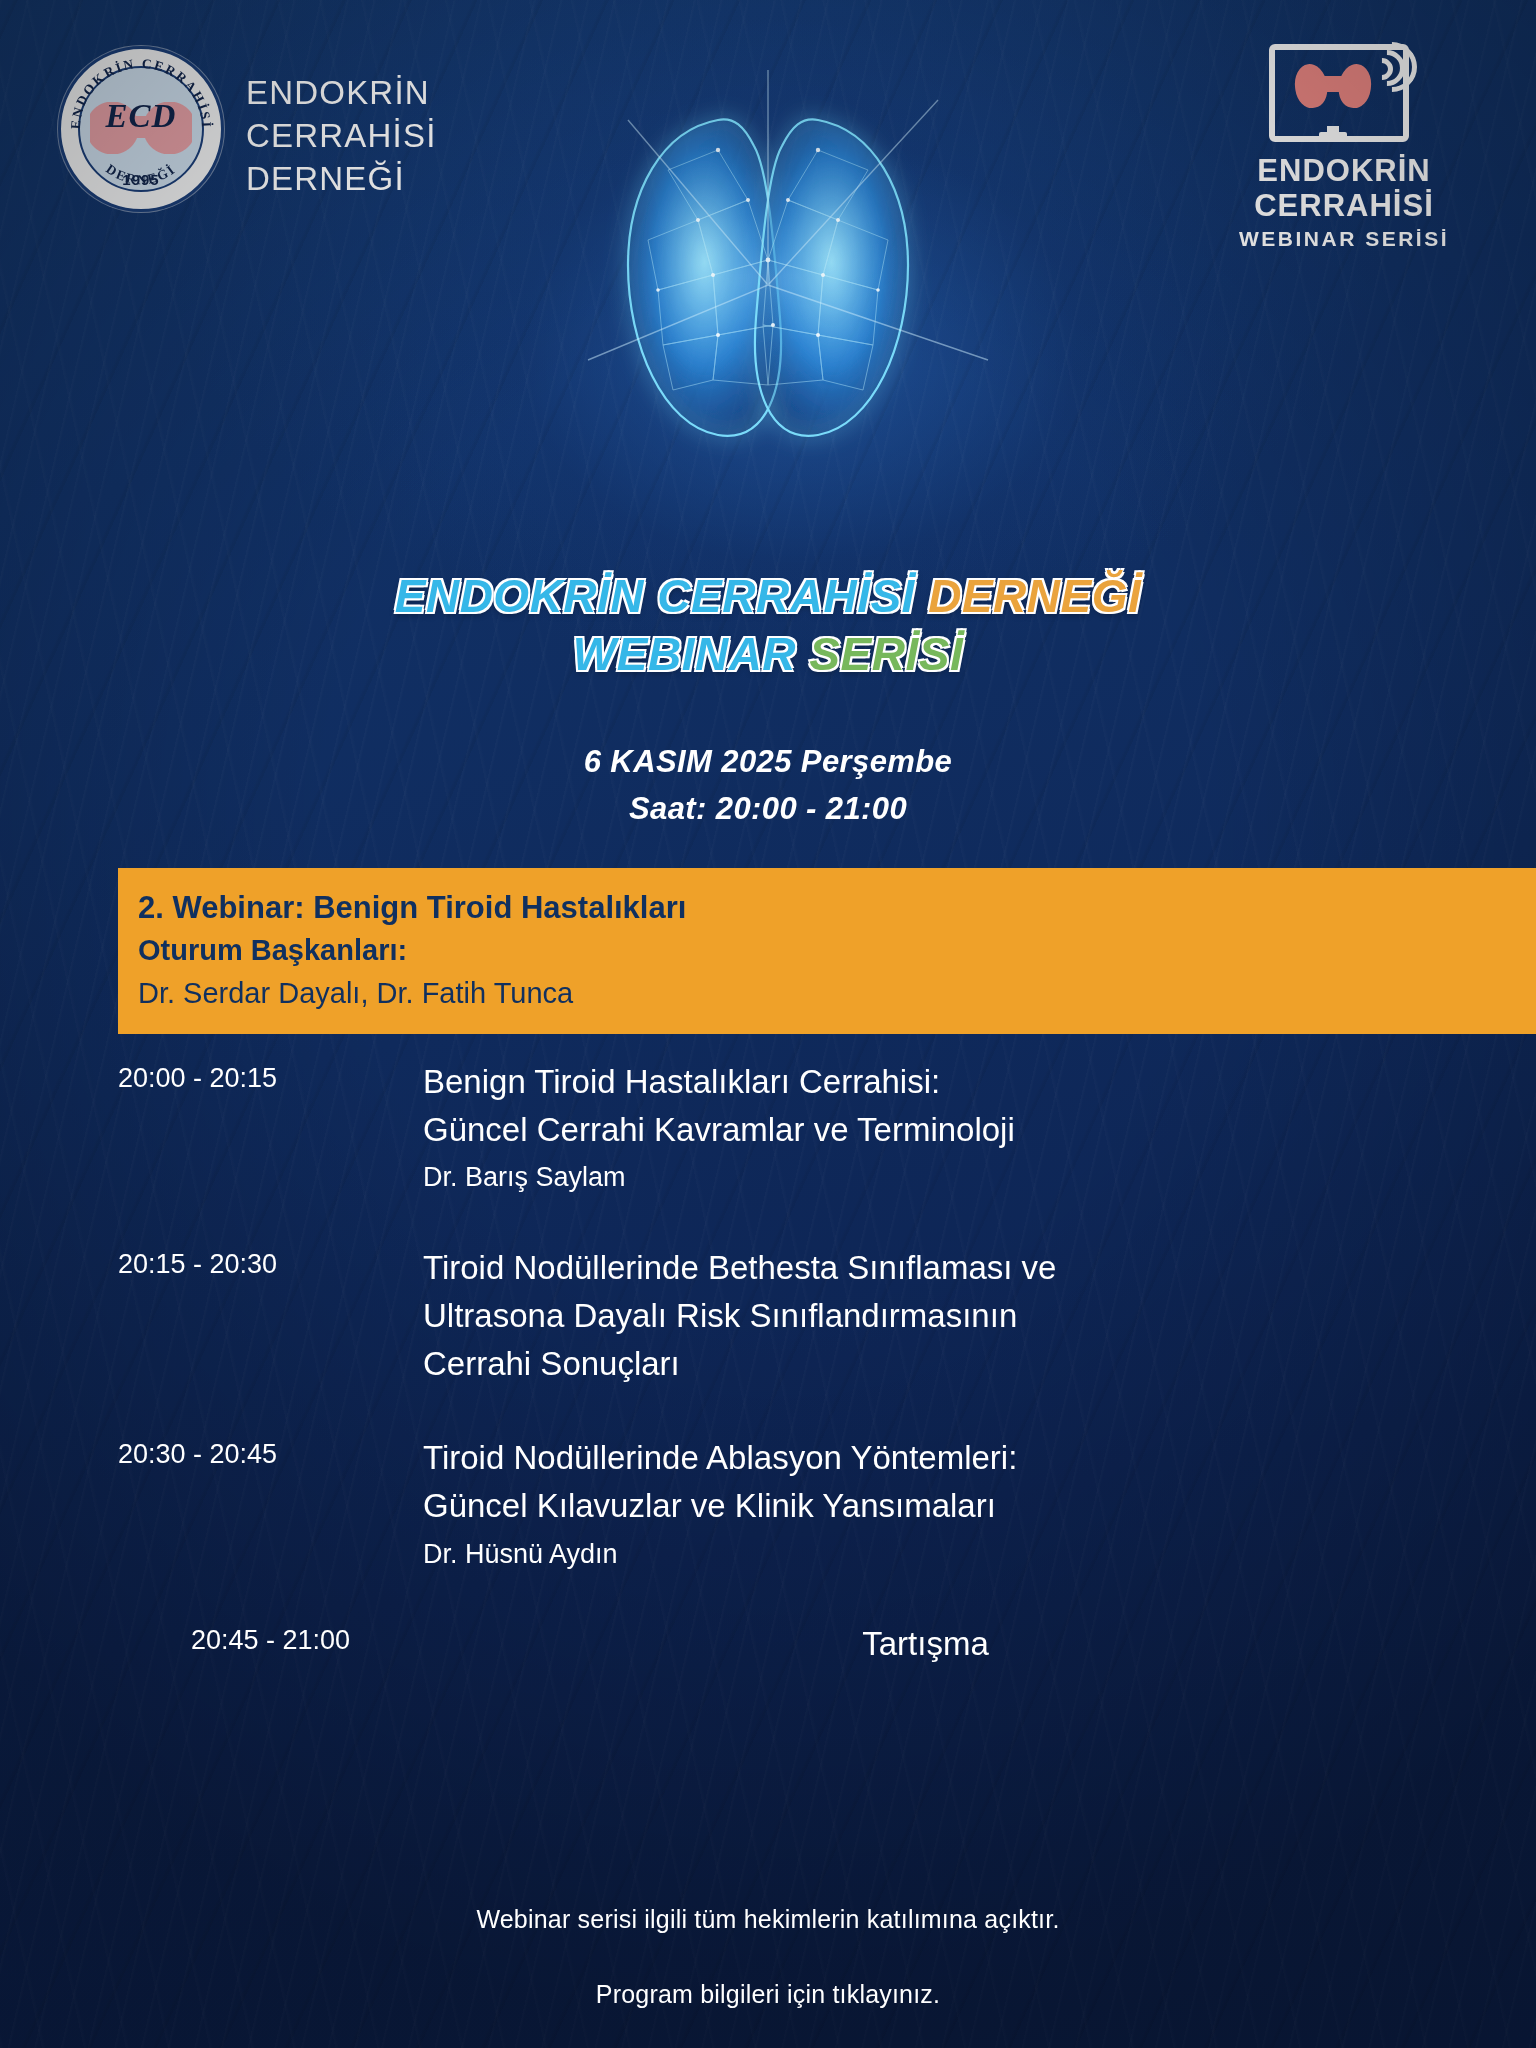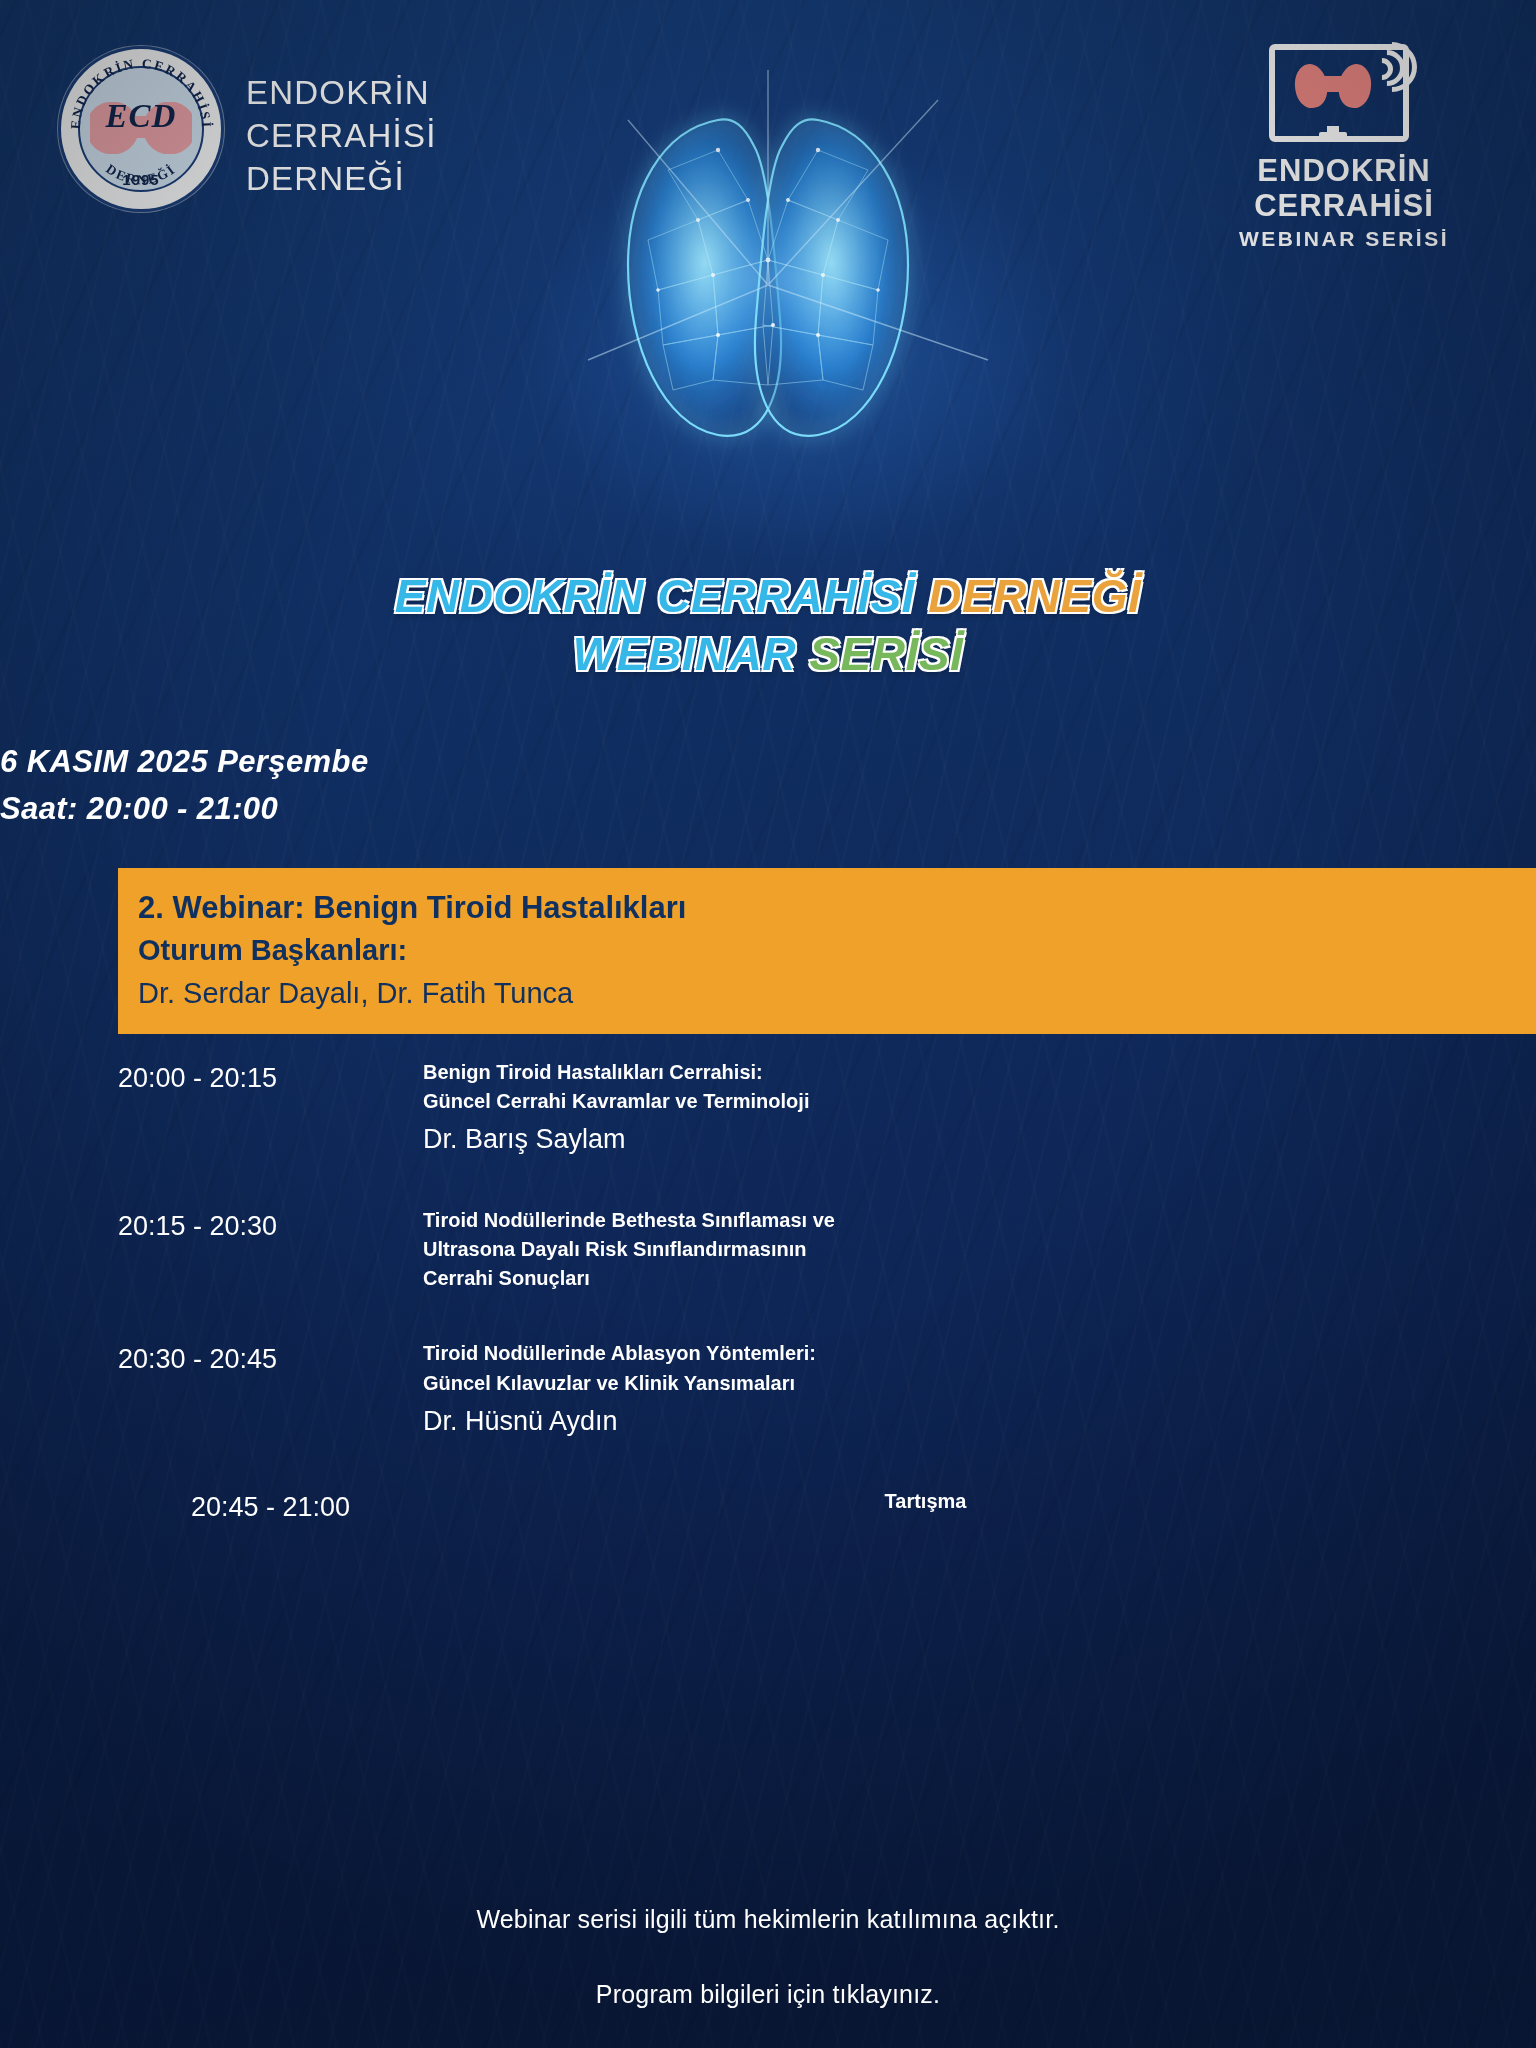--- a/index.html
+++ b/index.html
@@ -260,21 +260,21 @@
        0px  3px 6px rgba(0,0,0,0.35);
   }
   .t-blue { color: #35b7e8; }
   .t-green { color: #77b85c; }
   .t-orange { color: #eaa33c; }
 
   .date-wrap {
     position: absolute;
     top: 738px;
     left: 0; right: 0;
-    text-align: left;
+    text-align: center;
     color: #ffffff;
     font-size: 31px;
     font-style: italic;
     font-weight: bold;
     line-height: 1.52;
     letter-spacing: 0.4px;
   }
 
   
   .panel {
@@ -319,22 +319,22 @@
     width: 305px;
     flex: none;
     color: #ffffff;
     font-size: 27px;
     line-height: 1.42;
     padding-top: 1px;
   }
   .row .info { flex: 1; }
   .row .topic {
     color: #ffffff;
-    font-size: 20px;
-    font-weight: bold;
+    font-size: 33px;
+    font-weight: normal;
     line-height: 1.46;
   }
   .row .speaker {
     color: #ffffff;
     font-size: 27px;
     line-height: 1.46;
     margin-top: 4px;
   }
   .row.last { margin-bottom: 0; text-align: center; }
 

